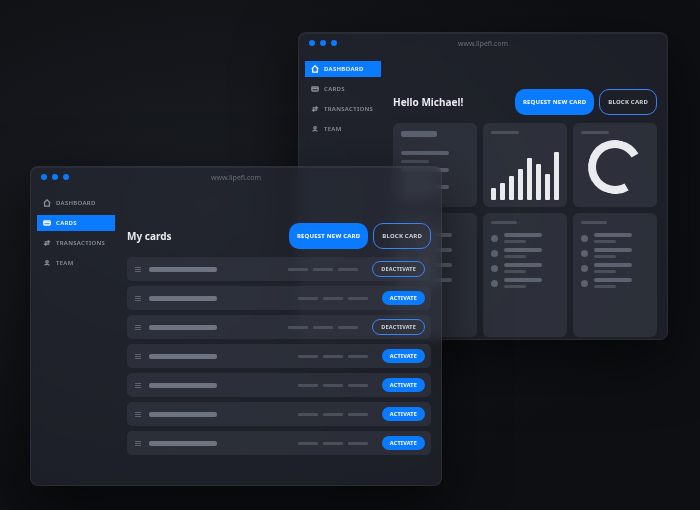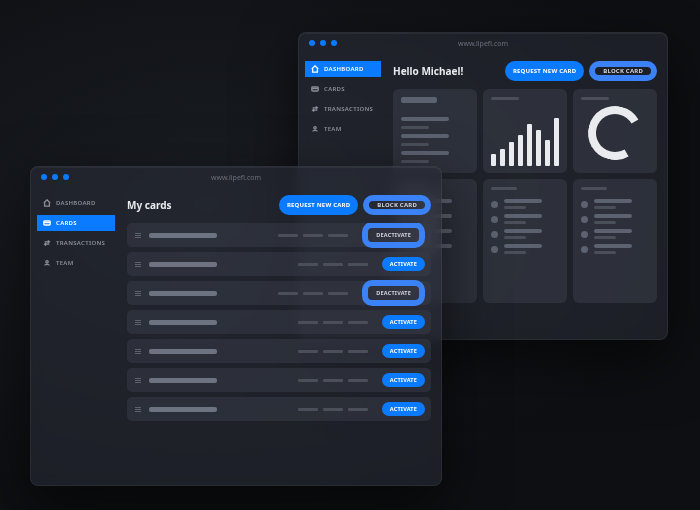--- a/index.html
+++ b/index.html
@@ -16,26 +16,26 @@
 
 .win-body { display: flex; height: calc(100% - 20px); }
 .sidebar { width: 88px; padding: 8px 6px; display: flex; flex-direction: column; gap: 4px; }
 .sidebar-front { width: 90px; }
 .nav-item { display: flex; align-items: center; gap: 5px; padding: 4px 6px; border-radius: 0; color: #8a8f9a; font-size: 6px; font-weight: 600; letter-spacing: 0.3px; cursor: pointer; }
 .nav-item.active-blue { background: #0a7bff; color: #fff; }
 .nav-ico { width: 8px; height: 8px; display: inline-flex; align-items: center; justify-content: center; }
 .nav-ico svg { width: 8px; height: 8px; fill: none; stroke: currentColor; stroke-width: 1.6; }
 
 .main { flex: 1; padding: 8px 10px 10px 6px; display: flex; flex-direction: column; gap: 8px; }
-.header-row { display: flex; align-items: center; justify-content: space-between; }
+.header-row { display: flex; align-items: center; justify-content: space-between; margin-top: 28px; }
 .page-title { color: #e9ebef; font-size: 10px; font-weight: 700; }
 .header-actions { display: flex; gap: 5px; }
-.btn { border-radius: 10px; font-size: 6px; font-weight: 700; padding: 0 8px; letter-spacing: 0.2px; cursor: pointer; border: none; white-space: nowrap; }
+.btn { border-radius: 10px; font-size: 6px; font-weight: 700; padding: 8px 8px; letter-spacing: 0.2px; cursor: pointer; border: none; white-space: nowrap; }
 .btn-primary { background: #0a7bff; color: #fff; }
-.btn-outline { background: transparent; color: #d0d3da; border: 6px solid #3b82f6; }
+.btn-outline { background: transparent; color: #d0d3da; border: 1px solid #3b82f6; }
 
 
 .grid { display: grid; grid-template-columns: repeat(3, 1fr); gap: 6px; }
 .card { background: rgba(58,62,73,0.55); border-radius: 6px; padding: 8px; height: 84px; }
 .card.tall { height: 124px; }
 .sk-line { background: #5c6270; border-radius: 2px; height: 4px; }
 .sk-line.lg { height: 6px; }
 .sk-line.sm { height: 3px; background: #4a4f5a; }
 .stack { display: flex; flex-direction: column; gap: 5px; }
 .row-dot { display: flex; align-items: center; gap: 6px; }

